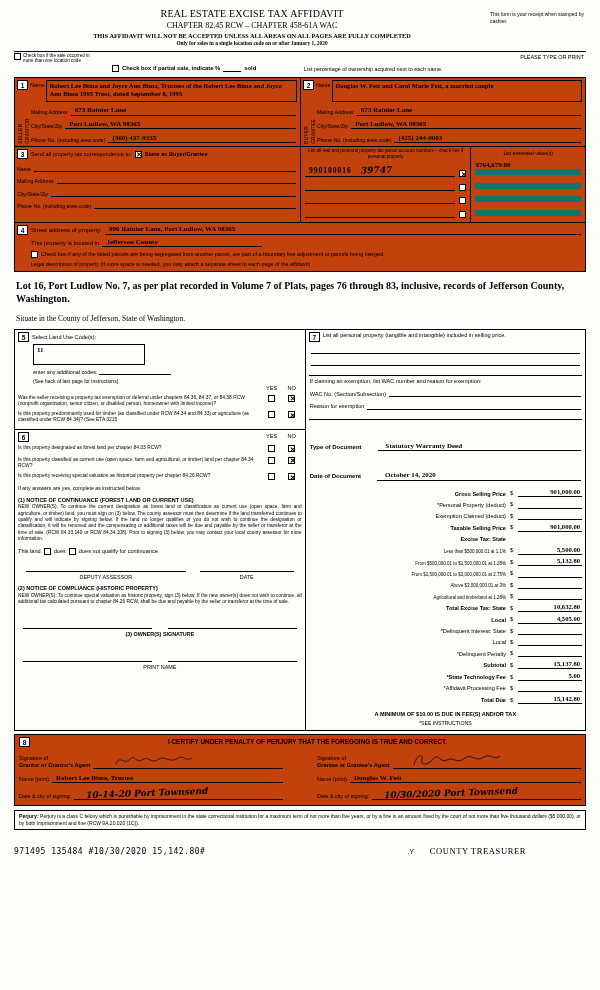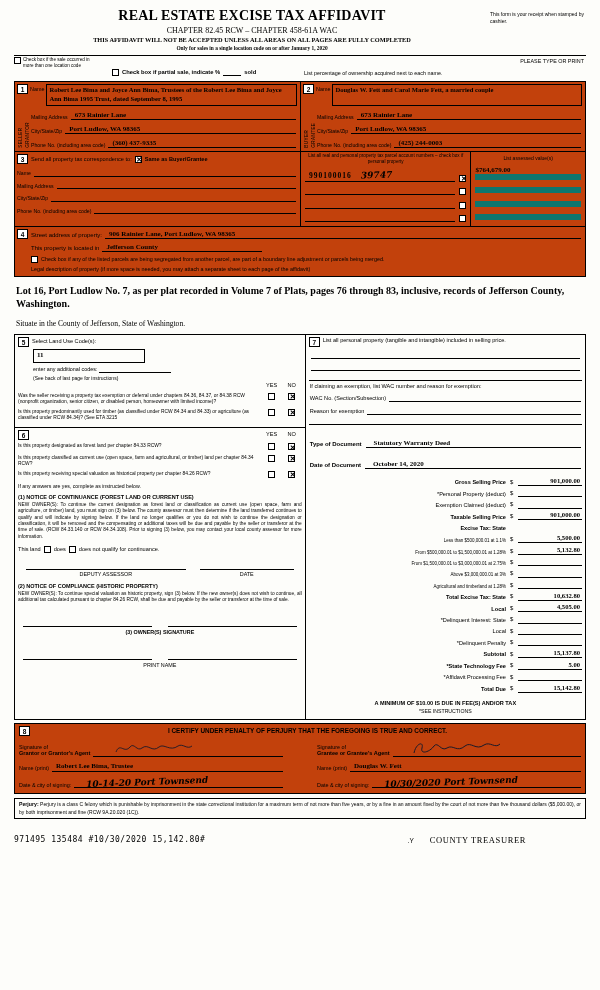--- a/index.html
+++ b/index.html
@@ -22,21 +22,21 @@
 .bx{border:1px solid #000;margin-top:-1px;background:#c2410c}
 
 
 .hdr{display:flex;align-items:flex-start}
 .logo{width:125px;position:relative;padding-top:1px}
 .logo .l1{font-size:6px}
 .logo .l2{font-size:14px;font-weight:bold;font-family:"Liberation Serif",serif;margin-top:-2px}
 .logo .l3{font-size:6px;margin-top:-1px}
 .logo svg{position:absolute;left:80px;top:0}
 .tblock{flex:1;text-align:center;font-family:"Liberation Serif",serif}
-.tblock .t1{font-size:14px;font-weight:bold;letter-spacing:.2px}
+.tblock .t1{font-size:10px;font-weight:normal;letter-spacing:.2px}
 .tblock .t2{font-size:8px;margin-top:1px}
 .tblock .t3{font-size:6.3px;font-weight:bold;margin-top:1px}
 .tblock .t4{font-size:5.4px;font-weight:bold;margin-top:1px}
 .rnotes{width:96px;font-size:5px;padding-top:3px;line-height:1.3}
 
 
 .sub{position:relative;height:27px;border-top:1px solid #000;margin-top:4px}
 .mloc{position:absolute;left:0;top:1px;width:86px;font-size:4.6px;display:flex;gap:2px;line-height:1.25}
 .ptp{position:absolute;right:2px;top:2px;font-size:5.4px}
 .psale{position:absolute;left:98px;top:13px;font-size:5.8px;font-weight:bold;display:flex;align-items:flex-end;gap:3px}
@@ -83,21 +83,21 @@
 
 .legal{font-family:"Liberation Serif",serif;font-weight:bold;font-size:10px;margin:7px 2px 0;line-height:1.35}
 .situate{font-family:"Liberation Serif",serif;font-weight:normal;font-size:7.6px;margin:8px 2px 6px}
 
 
 .cols{display:flex;margin-top:2px}
 .coll{width:51%;border:1px solid #000;display:flex;flex-direction:column}
 .colr{width:49%;border:1px solid #000;border-left:none;display:flex;flex-direction:column}
 .s5{padding:2px 3px 5px;border-bottom:1px solid #000}
 .s5top{display:flex;gap:3px;align-items:center;font-size:5.6px}
-.lubox{border:1px solid #000;width:112px;height:14px;margin:2px 0 0 15px;padding:0 3px;line-height:10px}
+.lubox{border:1px solid #000;width:112px;height:21px;margin:2px 0 0 15px;padding:0 3px;line-height:10px}
 .addl{display:flex;align-items:flex-end;margin:3px 0 0 15px;font-size:5.4px;gap:2px}
 .addl .fl2{width:72px;border-bottom:1px solid #000;height:7px}
 .seeback{margin:2.5px 0 0 15px;font-size:5px}
 .ynhead{display:flex;justify-content:flex-end;font-size:5.6px;margin-top:1px}
 .ynhead span{width:20px;text-align:center}
 .q{display:flex;margin-top:3.5px;align-items:flex-start}
 .q .qt{flex:1;font-size:4.9px;line-height:1.3;padding-right:3px}
 .q .yc,.q .nc{width:20px;text-align:center;flex:none}
 .s6{padding:2px 3px 4px;flex:1;display:flex;flex-direction:column}
 .s6head{display:flex;align-items:center}
@@ -117,21 +117,21 @@
 .pnlabel{text-align:center;font-size:5.4px;margin-top:2px}
 
 
 .s7{padding:2px 3px 4px;display:flex;flex-direction:column;flex:1}
 .s7top{display:flex;gap:3px}
 .s7top .txt{font-size:5.6px;flex:1;line-height:1.3}
 .s7fill{border-bottom:1px solid #000;height:12px;margin:0 2px}
 .s7div{border-top:1px solid #000;margin-top:9px;padding:2px 1px 0}
 .exintro{font-size:5.6px}
 .exline{display:flex;align-items:flex-end;margin-top:4.5px;font-size:5.6px;gap:3px}
-.docline{display:flex;align-items:flex-end;margin-top:12px;font-size:6px;gap:4px}
+.docline{display:flex;align-items:flex-end;margin-top:20px;font-size:6px;gap:16px}
 .docline .dlbl{white-space:nowrap;font-weight:bold}
 .docline .dval{font-family:"Liberation Serif",serif;font-weight:bold;font-size:7px;
   border-bottom:1px solid #000;flex:1;padding-left:8px;min-height:8px}
 .taxtbl{margin-top:5px}
 .trow{display:flex;align-items:flex-end;margin-top:2.8px}
 .trow .tl{flex:1;text-align:right;font-size:5.6px;padding-right:4px;white-space:nowrap}
 .trow.small .tl{font-size:4.5px}
 .trow.b .tl{font-weight:bold}
 .trow .ds{width:8px;font-size:6px;flex:none}
 .trow .ta{width:64px;border-bottom:1px solid #000;text-align:right;flex:none;

